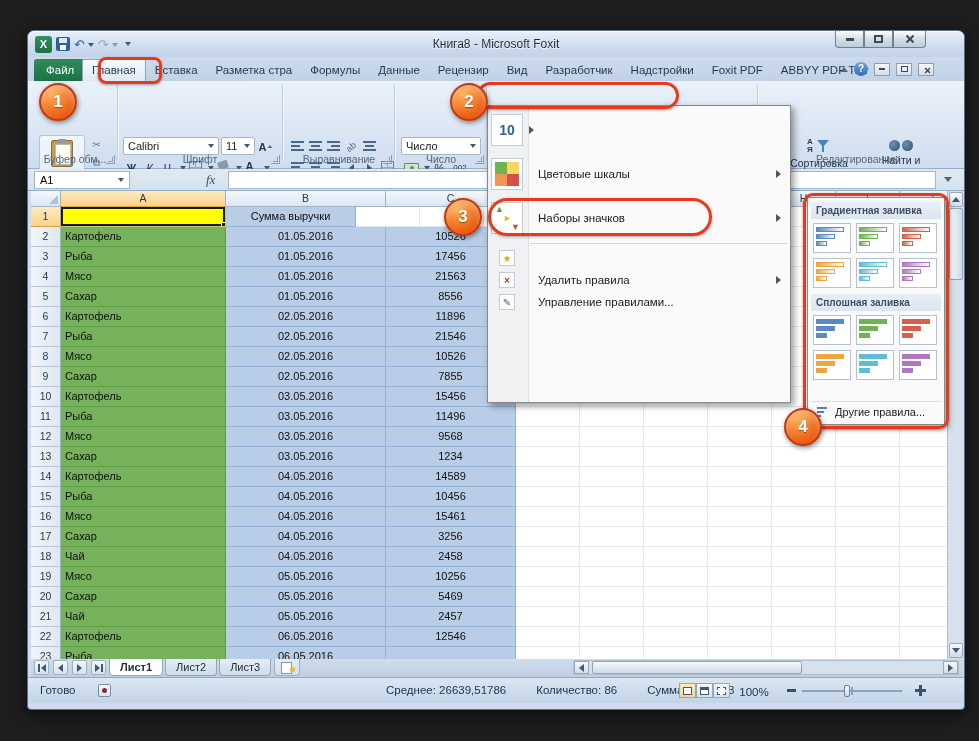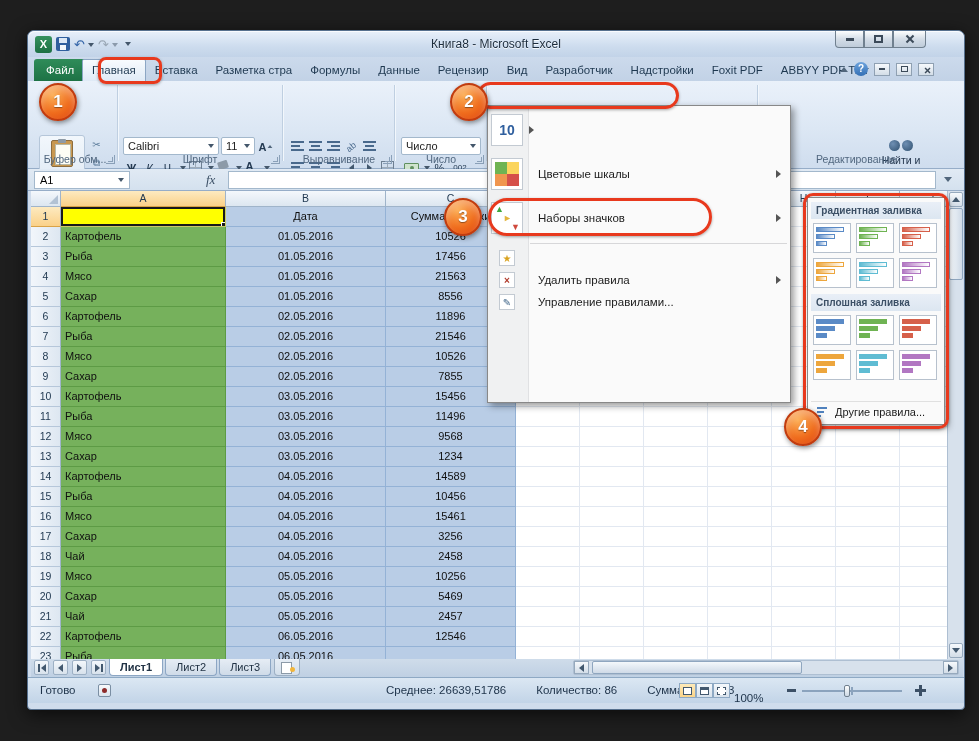--- a/index.html
+++ b/index.html
@@ -154,21 +154,21 @@
   .mode{position:absolute;left:12px;top:6px}
   .macro{position:absolute;left:70px;top:6px;width:13px;height:13px;border:1px solid #7a8ea3;border-radius:2px;background:linear-gradient(#f7fafc,#dbe4ee)}
   .macro::after{content:"";position:absolute;left:3px;top:3px;width:5px;height:5px;border-radius:50%;background:#8d2b2b}
   .stats{position:absolute;left:358px;top:6px;display:flex;gap:30px;white-space:nowrap}
   .views{position:absolute;right:234px;top:5px;display:flex}
   .vbtn{width:17px;height:15px;border:1px solid #8ea9c4;background:linear-gradient(#f3f7fb,#d8e2ec);display:flex;align-items:center;justify-content:center}
   .vbtn.on{background:linear-gradient(#fde9b8,#fad489)}
   .vglyph{width:9px;height:8px;border:1px solid #42586e;background:#fff}
   .vglyph.lay{border-top-width:3px}
   .vglyph.brk{border-style:dashed}
-  .zoomtxt{position:absolute;right:190px;top:14px;width:40px;text-align:left}
+  .zoomtxt{position:absolute;right:190px;top:8px;width:40px;text-align:center}
   .zminus{position:absolute;right:168px;top:11px;width:9px;height:3px;background:#3c5066}
   .ztrack{position:absolute;right:62px;top:12px;width:100px;height:2px;background:#8ba3bd}
   .ztick{position:absolute;left:49px;top:-3px;width:2px;height:8px;background:#8ba3bd}
   .zthumb{position:absolute;left:42px;top:-5px;width:6px;height:12px;background:linear-gradient(#fdfefe,#cdd9e5);border:1px solid #70808f;border-radius:2px}
   .zplus{position:absolute;right:38px;top:7px;width:11px;height:11px}
   .zplus::before{content:"";position:absolute;left:4px;top:0;width:3px;height:11px;background:#3c5066}
   .zplus::after{content:"";position:absolute;left:0;top:4px;width:11px;height:3px;background:#3c5066}
   
   .menu{position:absolute;left:459px;top:74px;width:304px;height:298px;background:#fafafa;border:1px solid #888;
     box-shadow:3px 3px 7px rgba(0,0,0,.4);z-index:40;padding-top:2px}
@@ -231,21 +231,21 @@
  <div class="win">
 
   <div class="titlebar">
     <div class="qat">
       <span class="xlicon">X</span>
       <span class="saveicon"></span>
       <span><span class="undo">↶</span><span class="car"></span></span>
       <span><span class="redo">↷</span><span class="car lt"></span></span>
       <span class="car"></span>
     </div>
-    <div class="title">Книга8  - Microsoft Excel</div>
+    <div class="title">Книга8  - Microsoft Foxit</div>
     <div class="winbtns">
       <div class="wbtn">
             <span class="glyph-min"></span>
           </div>
       <div class="wbtn">
             <span class="glyph-max"></span>
           </div>
       <div class="wbtn">
             <span class="glyph-x"></span>
           </div>
@@ -407,20 +407,31 @@
     <div class="insbtn">
       <span class="ic-inscell"></span>
       <span>Вставить</span>
       <span class="car"></span>
     </div>
 
     <div class="sigbtn">
       <span>Σ</span>
       <span class="car"></span>
     </div>
+    <div class="bigbtn" style="left:752px;top:56px;width:78px">
+      <span class="sorticon">
+        <span class="azstack">АЯ</span>
+        <span class="funnel"></span>
+      </span>
+      <span>Сортировка</span>
+      <span style="display:flex;align-items:center">
+            <span>и фильтр</span>
+            <span class="car"></span>
+          </span>
+    </div>
     <div class="bigbtn" style="left:834px;top:56px;width:78px">
       <span class="binoc"></span>
       <span>Найти и</span>
       <span style="display:flex;align-items:center">
             <span>выделить</span>
             <span class="car"></span>
           </span>
     </div>
     <span class="glabel" style="left:828px">Редактирование</span>
   </div>
@@ -449,21 +460,20 @@
           <div class="colhdr" style="width: 64px;">I</div>
           <div class="colhdr" style="width: 64px;">J</div>
         </div>
     <div id="gridBody">
           <div class="grow">
             <div class="rowhdr sel">1</div>
             <div class="cell ca a1" style="width: 165px;">
               <div class="a1border"></div>
               <div class="a1handle"></div>
             </div>
-            <div class="cell cb blue" style="width: 160px;">Дата</div>
             <div class="cell cc blue" style="width: 130px;">Сумма выручки</div>
             <div class="cell white" style="width: 64px;"></div>
             <div class="cell white" style="width: 64px;"></div>
             <div class="cell white" style="width: 64px;"></div>
             <div class="cell white" style="width: 64px;"></div>
             <div class="cell white" style="width: 64px;"></div>
             <div class="cell white" style="width: 64px;"></div>
             <div class="cell white" style="width: 64px;"></div>
           </div>
           <div class="grow">

